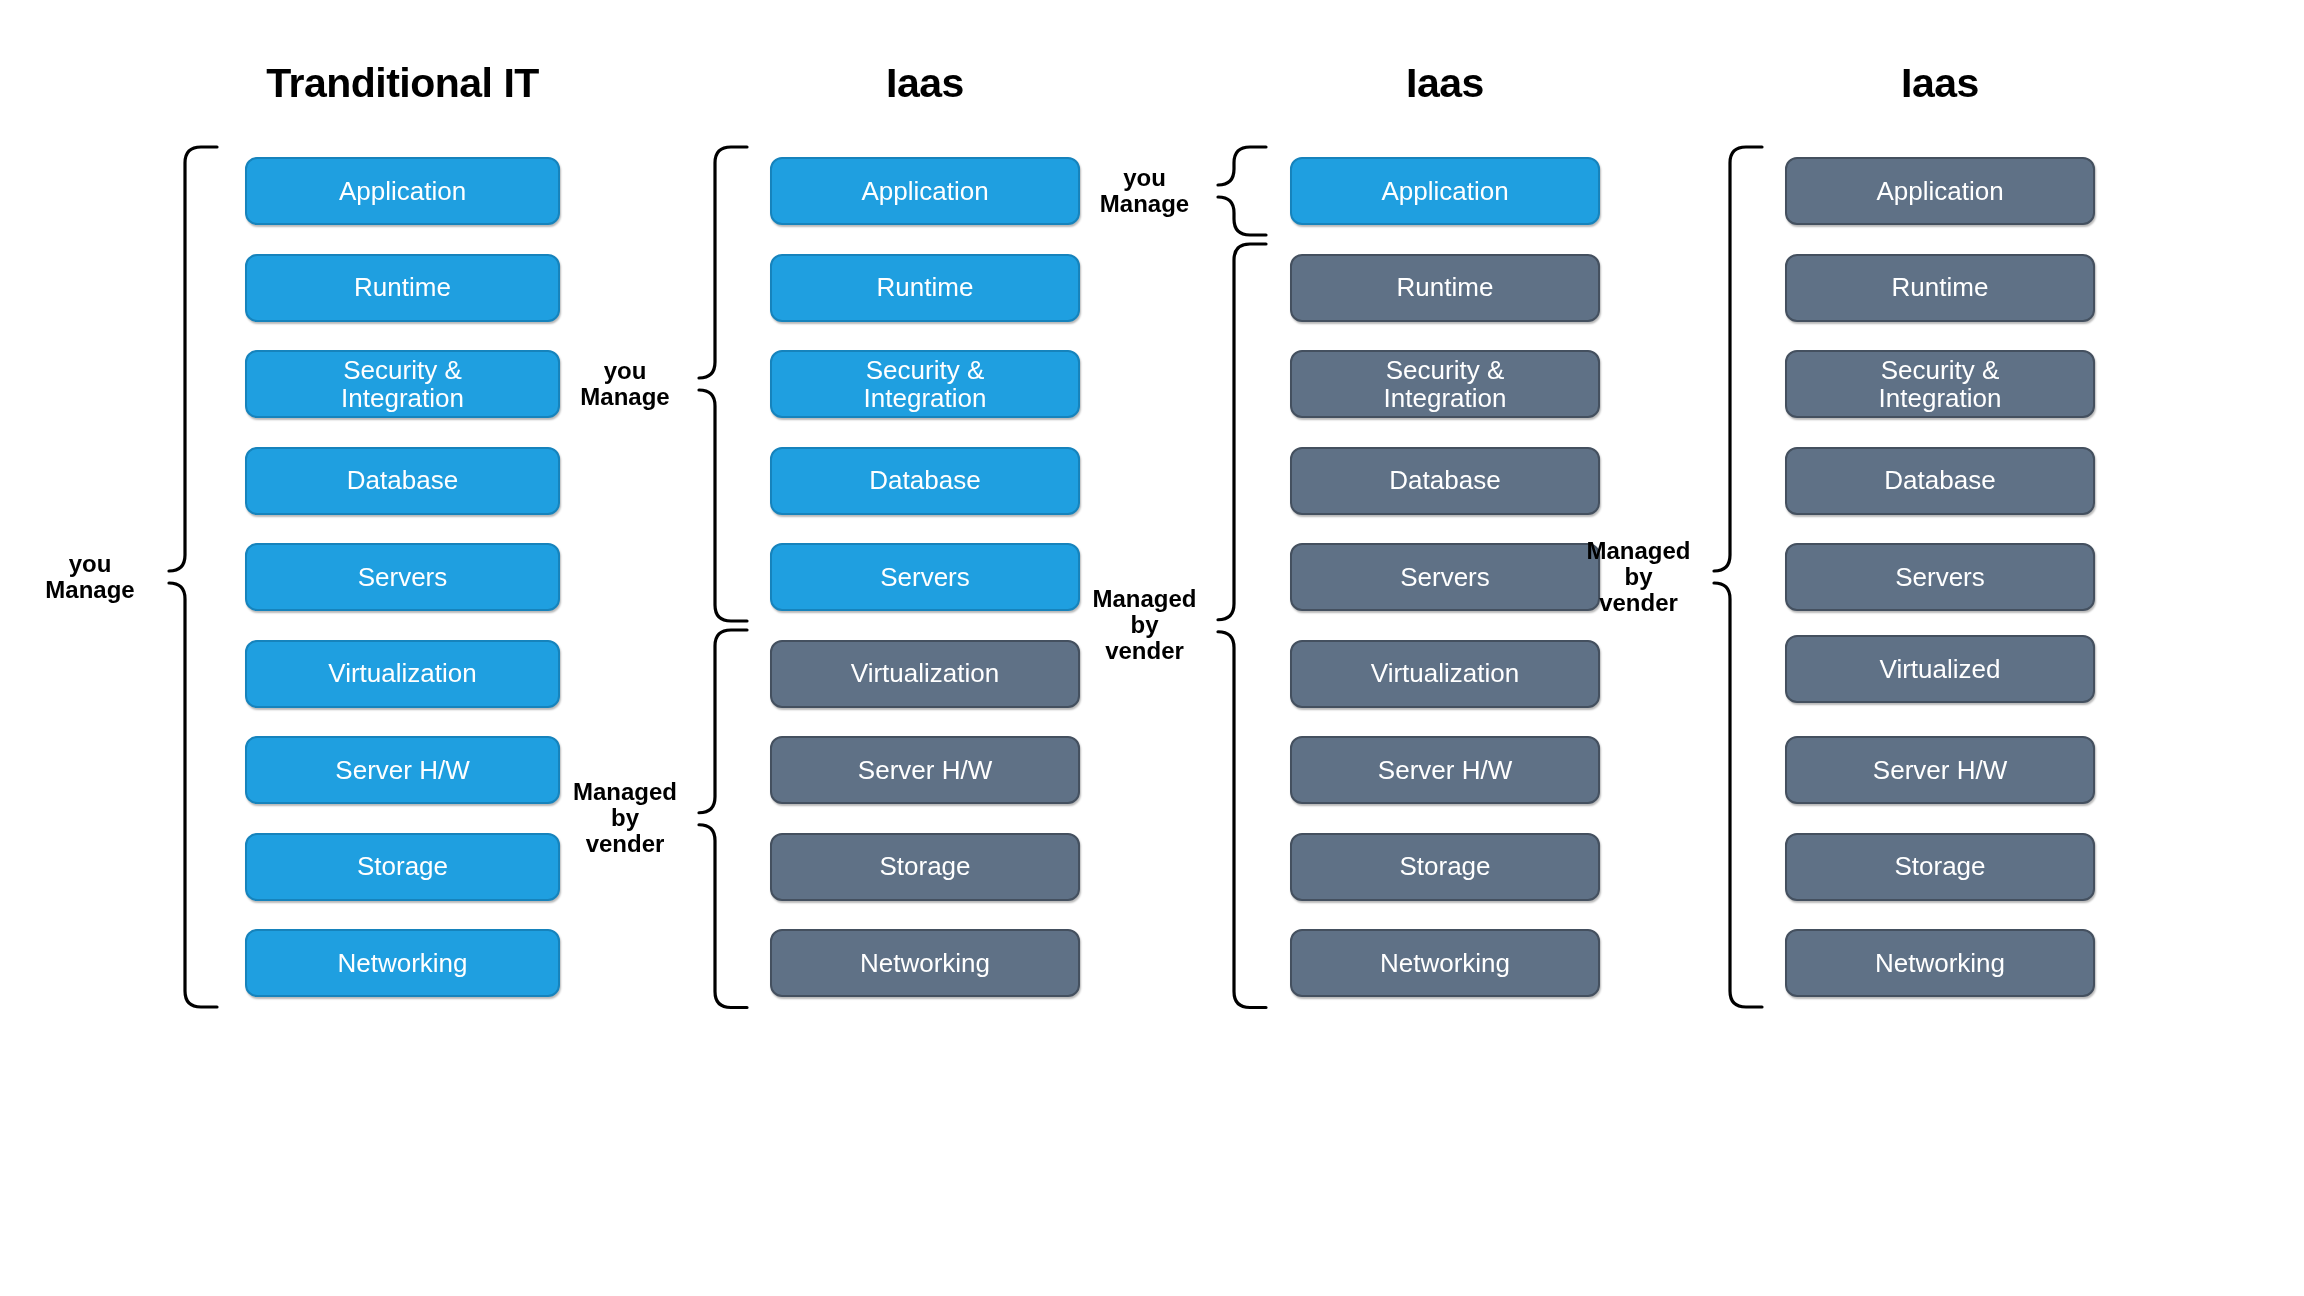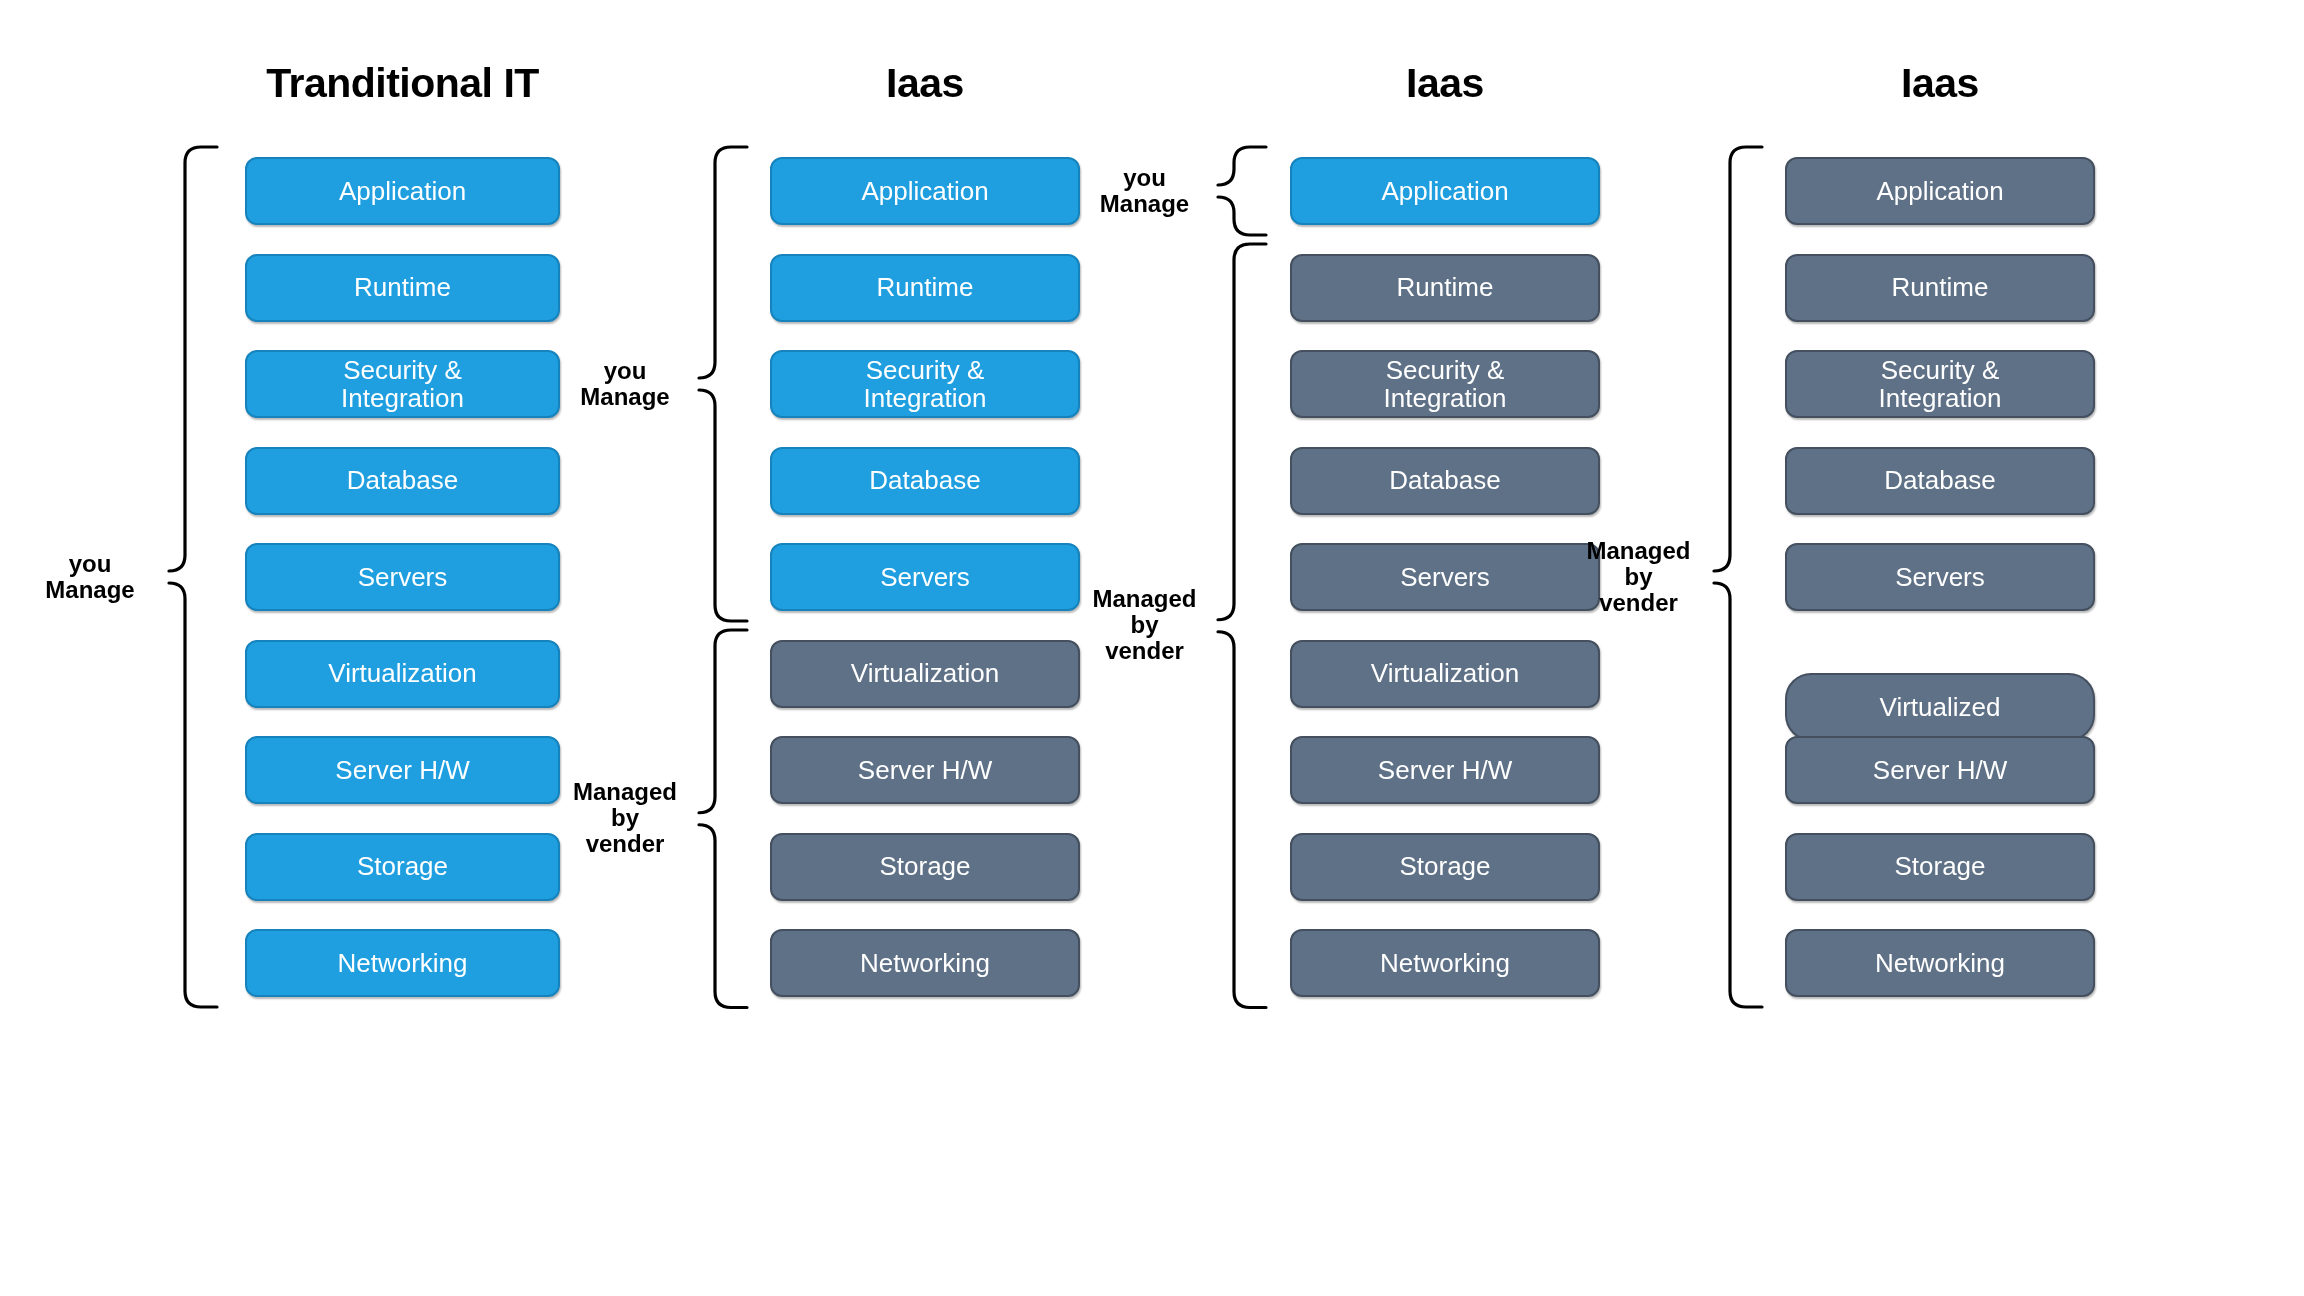--- a/index.html
+++ b/index.html
@@ -218,21 +218,21 @@
     <div class="box gray" style="left: 1785px; top: 350px; width: 310px;">
       <span class="label">Security &amp;
 Integration</span>
     </div>
     <div class="box gray" style="left: 1785px; top: 446.5px; width: 310px;">
       <span class="label">Database</span>
     </div>
     <div class="box gray" style="left: 1785px; top: 543px; width: 310px;">
       <span class="label">Servers</span>
     </div>
-    <div class="box gray" style="left: 1785px; top: 673px; width: 310px; border-radius: 26px;">
+    <div class="box gray" style="left: 1785px; top: 635px; width: 310px;">
       <span class="label">Virtualized</span>
     </div>
     <div class="box gray" style="left: 1785px; top: 736px; width: 310px;">
       <span class="label">Server H/W</span>
     </div>
     <div class="box gray" style="left: 1785px; top: 832.5px; width: 310px;">
       <span class="label">Storage</span>
     </div>
     <div class="box gray" style="left: 1785px; top: 929px; width: 310px;">
       <span class="label">Networking</span>

